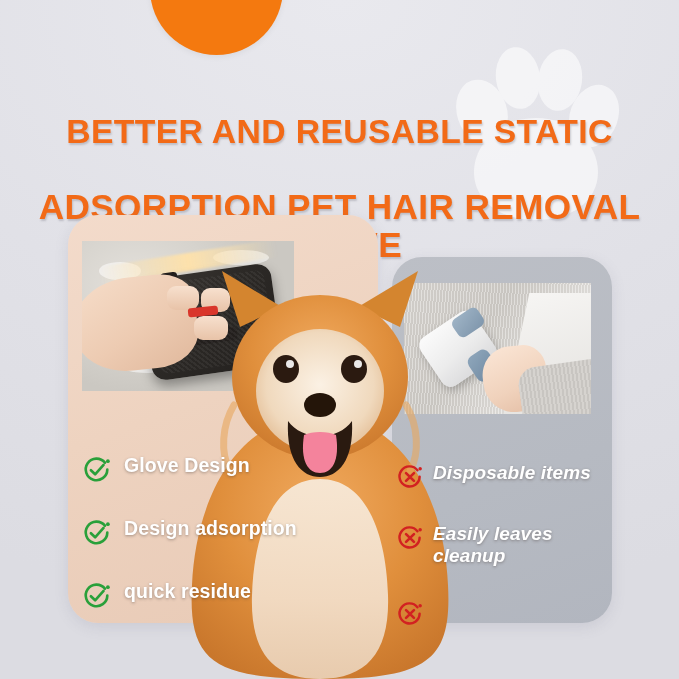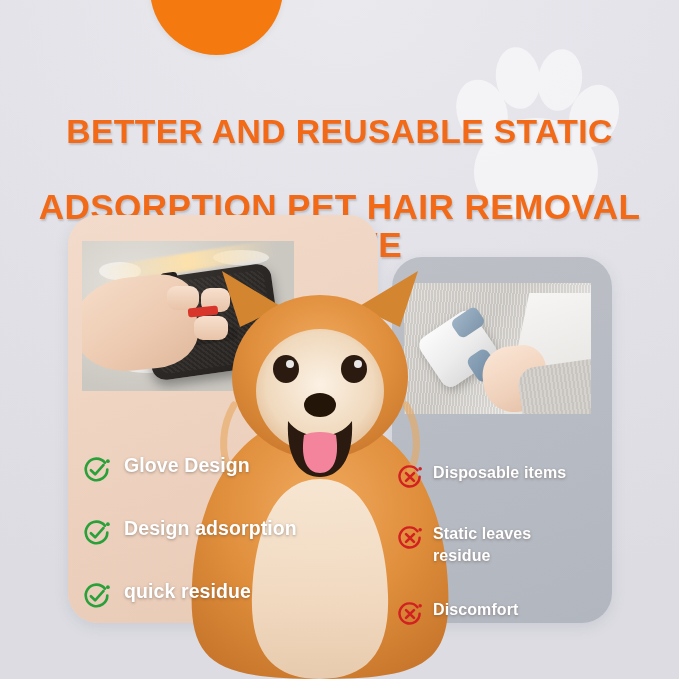--- a/index.html
+++ b/index.html
@@ -149,21 +149,21 @@
   .list-right .row{margin-bottom:20px;}
   .ico{flex:0 0 auto;width:30px;height:30px;margin-right:12px;margin-top:1px;}
   .list-right .ico{width:28px;height:28px;margin-right:9px;}
   .ico svg{display:block;width:100%;height:100%;}
   .row-label{
     color:#ffffff;font-weight:bold;font-size:19.5px;line-height:23px;
     text-shadow:0 1px 3px rgba(70,60,55,.45);
     font-family:"Liberation Sans",sans-serif;
     letter-spacing:.1px;
   }
-  .list-right .row-label{font-size:16px;line-height:22px;}
+  .list-right .row-label{font-size:19px;line-height:22px;font-style:italic;}
 </style>
 </head>
 <body>
 
 <div class="stage">
 
   <div class="top-circle"></div>
 
   <div class="paw">
     <svg viewBox="0 0 180 190" xmlns="http://www.w3.org/2000/svg">
@@ -303,27 +303,26 @@
       <span class="row-label">Disposable items</span>
     </div>
     <div class="row">
       <span class="ico">
         <svg viewBox="0 0 32 32" xmlns="http://www.w3.org/2000/svg">
           <path d="M24.5 8.2 A11.5 11.5 0 1 0 27 15.6" fill="none" stroke="#d22121" stroke-width="2.8" stroke-linecap="round"></path>
           <path d="M11.5 11.5 L20.5 20.5 M20.5 11.5 L11.5 20.5" fill="none" stroke="#d22121" stroke-width="3" stroke-linecap="round"></path>
           <circle cx="27.6" cy="6.6" r="2" fill="#d22121"></circle>
         </svg>
       </span>
-      <span class="row-label" style="max-width:120px;">Static leaves residue</span>
+      <span class="row-label" style="max-width:120px;">Easily leaves cleanup</span>
     </div>
     <div class="row">
       <span class="ico">
         <svg viewBox="0 0 32 32" xmlns="http://www.w3.org/2000/svg">
           <path d="M24.5 8.2 A11.5 11.5 0 1 0 27 15.6" fill="none" stroke="#d22121" stroke-width="2.8" stroke-linecap="round"></path>
           <path d="M11.5 11.5 L20.5 20.5 M20.5 11.5 L11.5 20.5" fill="none" stroke="#d22121" stroke-width="3" stroke-linecap="round"></path>
           <circle cx="27.6" cy="6.6" r="2" fill="#d22121"></circle>
         </svg>
       </span>
-      <span class="row-label">Discomfort</span>
     </div>
   </div>
 
 </div>
 
 </body></html>

